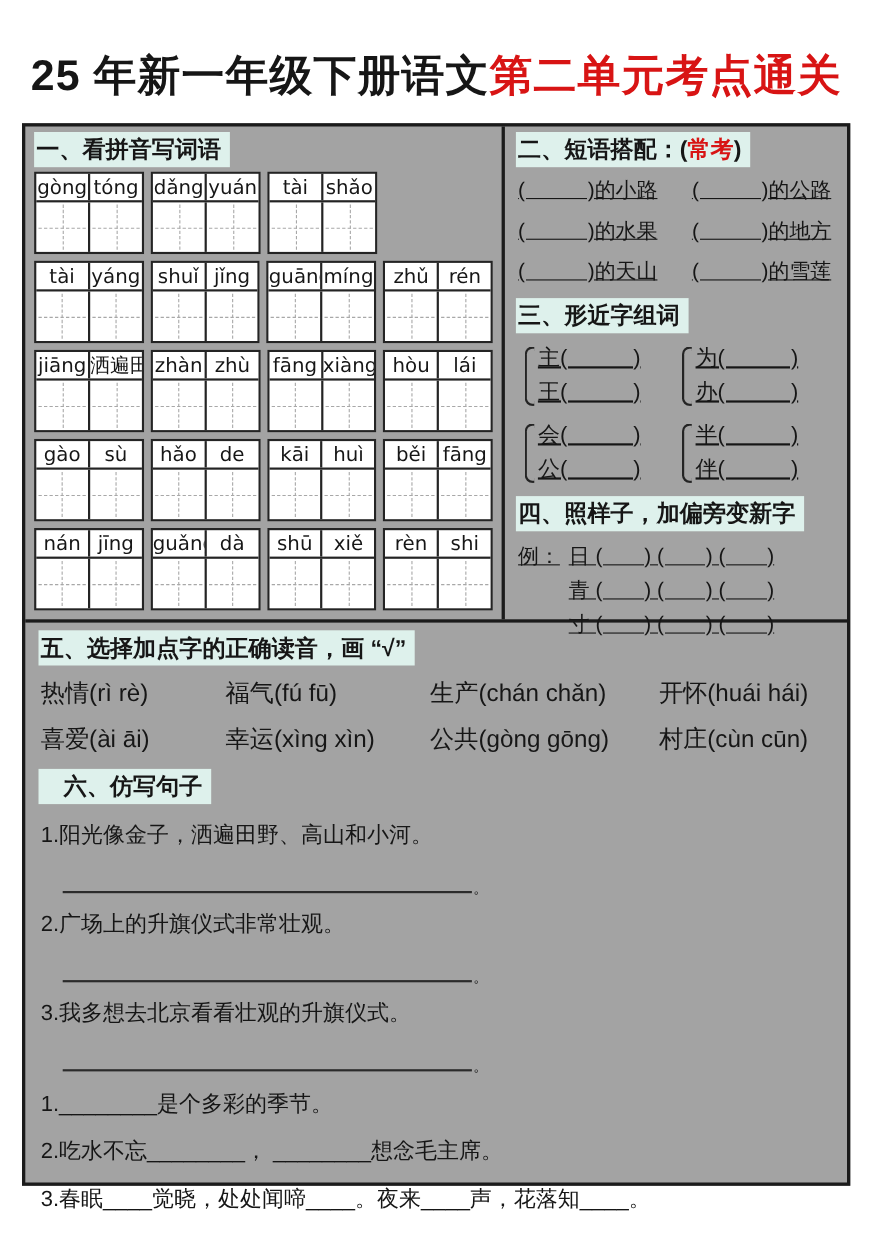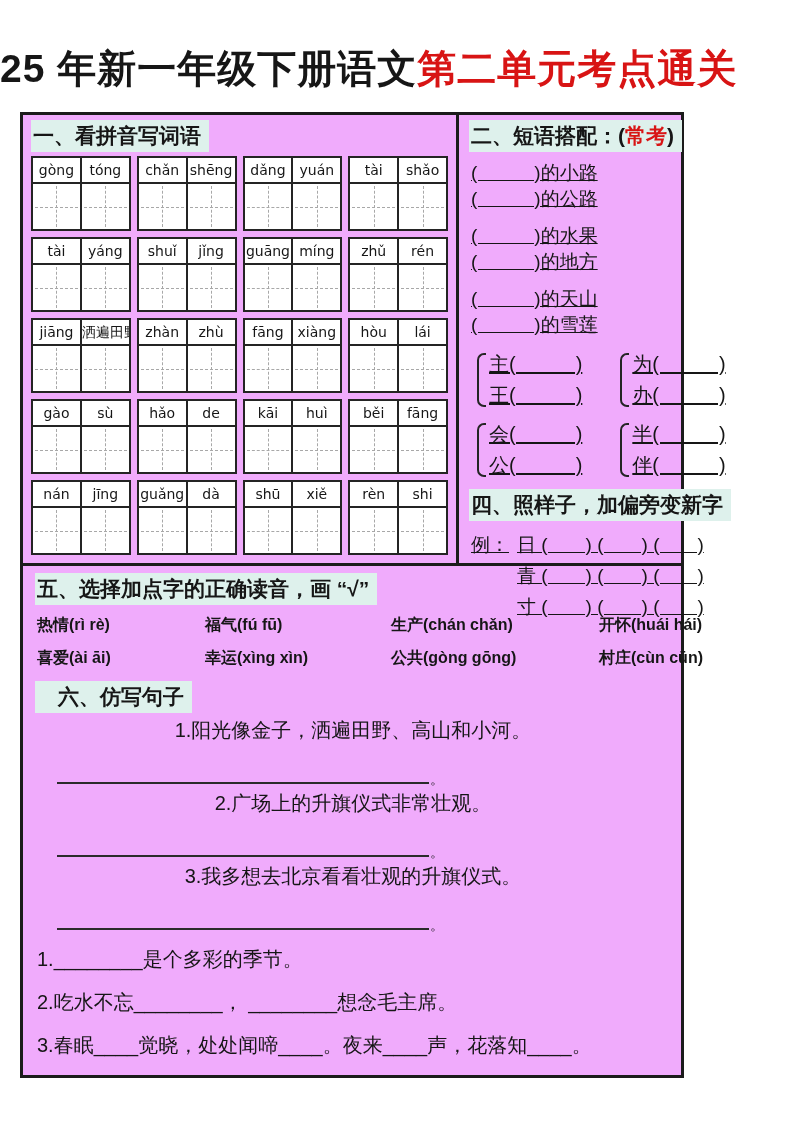--- a/index.html
+++ b/index.html
@@ -12,87 +12,87 @@
   html,body{width:793px; height:1121px;}
   body{
     background:#ffffff;
     color:var(--ink);
     font-family:"Liberation Sans", sans-serif;
     position:relative;
   }
   
   .title{
     position:absolute; top:42px; left:0; width:100%;
-    font-size:39px; font-weight:bold;
+    text-align:center; font-size:39px; font-weight:bold;
     letter-spacing:1px; white-space:nowrap;
   }
   .title .red{color:var(--red);}
   
   .main-box{
-    position:absolute; left:20px; top:112px; width:664px; height:966px;
-    border:3px solid var(--bd); background:#f0abfc;
+    position:absolute; left:20px; top:112px; width:753px; height:966px;
+    border:3px solid var(--bd); background:#a3a3a3;
   }
   .top-split{display:flex; height:451px; border-bottom:3px solid var(--bd);}
   .col-left{width:436px; border-right:3px solid var(--bd); padding:5px 8px 0 8px;}
   .col-right{flex:1; padding:5px 8px 0 10px;text-decoration:underline;}
   .bottom-area{padding:7px 12px 0 12px;}
   
   .hd{
     display:inline-block; background:var(--hl);
     font-weight:bold; font-size:21px; padding:2px 8px 2px 2px;
     white-space:nowrap;
   }
   .hd .red{color:var(--red);}
   
   .wgrid{margin-top:4px;}
   .wrow-line{display:flex; gap:6px; margin-bottom:6px;}
   .wblock{width:100px; border:2px solid #242424; background:#fff;}
   .prow{display:flex; height:26px; border-bottom:2px solid #242424;}
   .pcell{
-    flex:1; text-align:center; font-size:14px; line-height:25px;
+    flex:1; text-align:center; font-size:18px; line-height:25px;
     font-family:"DejaVu Sans", sans-serif; white-space:nowrap; overflow:hidden;
   }
   .pcell:first-child{border-right:2px solid #242424;}
   .wrow{display:flex; height:45px;}
   .wcell{flex:1; position:relative;}
   .wcell:first-child{border-right:2px solid #242424;}
   .wcell::before{
     content:""; position:absolute; left:50%; top:2px; bottom:2px;
     border-left:1px dashed #a8a8a8;
   }
   .wcell::after{
     content:""; position:absolute; top:50%; left:2px; right:2px;
     border-top:1px dashed #a8a8a8;
   }
   
   .s2-rows{margin:8px 0 6px 2px; font-size:19px;}
-  .s2-row{display:flex; margin-bottom:11px;flex-direction:column;}
+  .s2-row{display:flex; margin-bottom:11px;}
   .s2-cell{white-space:nowrap;}
   .s2-cell:first-child{width:158px;}
   
   .s3-grid{margin:8px 0 4px 8px;}
   .s3-line{display:flex; gap:38px; margin-bottom:8px;}
   .pair{display:flex;}
   .brk{
     width:9px; border:2px solid #242424; border-right:none;
     border-radius:7px 0 0 7px; margin:4px 3px 4px 0;
   }
   .pair-rows{font-size:20px; line-height:31px; white-space:nowrap;}
   
   .s4-wrap{display:flex; margin:8px 0 0 2px; font-size:19px;}
   .s4-label{width:46px; line-height:31px;}
   .s4-rows{line-height:31px; white-space:nowrap;}
   
   .s5-grid{
     display:grid; grid-template-columns:168px 186px 208px 1fr;
-    font-size:16px; margin:10px 0 2px 2px; row-gap:12px;font-weight:bold;
+    font-size:22px; margin:10px 0 2px 2px; row-gap:12px;
   }
   .s5-grid span{white-space:nowrap;}
   
-  .sent{font-size:20px; margin:4px 0 0 2px; white-space:nowrap;text-align:center;}
+  .sent{font-size:20px; margin:14px 0 0 2px; white-space:nowrap;}
   .fill-line{display:flex; align-items:flex-end; margin:30px 0 6px 22px;}
   .fill-line .ln{width:372px; border-bottom:2px solid #2b2b2b; height:4px;}
   .fill-line .prd{font-size:14px; line-height:10px; margin-left:1px;}
   .h6{margin-top:10px;padding-left:23px;}
   .h7{margin-top:14px;}
   .s7-line{font-size:20px; margin:16px 0 0 2px; white-space:nowrap;}
 </style>
 </head>
 <body>
 
@@ -113,30 +113,20 @@
                 <span class="pcell">gòng</span>
                 <span class="pcell">tóng</span>
               </div>
             <div class="wrow">
                 <span class="wcell"></span>
                 <span class="wcell"></span>
               </div>
           </div>
           <div class="wblock">
             <div class="prow">
-                <span class="pcell">chǎn</span>
-                <span class="pcell">shēng</span>
-              </div>
-            <div class="wrow">
-                <span class="wcell"></span>
-                <span class="wcell"></span>
-              </div>
-          </div>
-          <div class="wblock">
-            <div class="prow">
                 <span class="pcell">dǎng</span>
                 <span class="pcell">yuán</span>
               </div>
             <div class="wrow">
                 <span class="wcell"></span>
                 <span class="wcell"></span>
               </div>
           </div>
           <div class="wblock">
             <div class="prow">
@@ -337,20 +327,21 @@
         <div class="s2-row">
           <span class="s2-cell">(　　　)的水果</span>
           <span class="s2-cell">(　　　)的地方</span>
         </div>
         <div class="s2-row">
           <span class="s2-cell">(　　　)的天山</span>
           <span class="s2-cell">(　　　)的雪莲</span>
         </div>
       </div>
 
+      <span class="hd">三、形近字组词</span>
 
       <div class="s3-grid">
         <div class="s3-line">
           <div class="pair">
             <div class="brk"></div>
             <div class="pair-rows">
               <div>主(　　　)</div>
               <div>王(　　　)</div>
             </div>
           </div>

